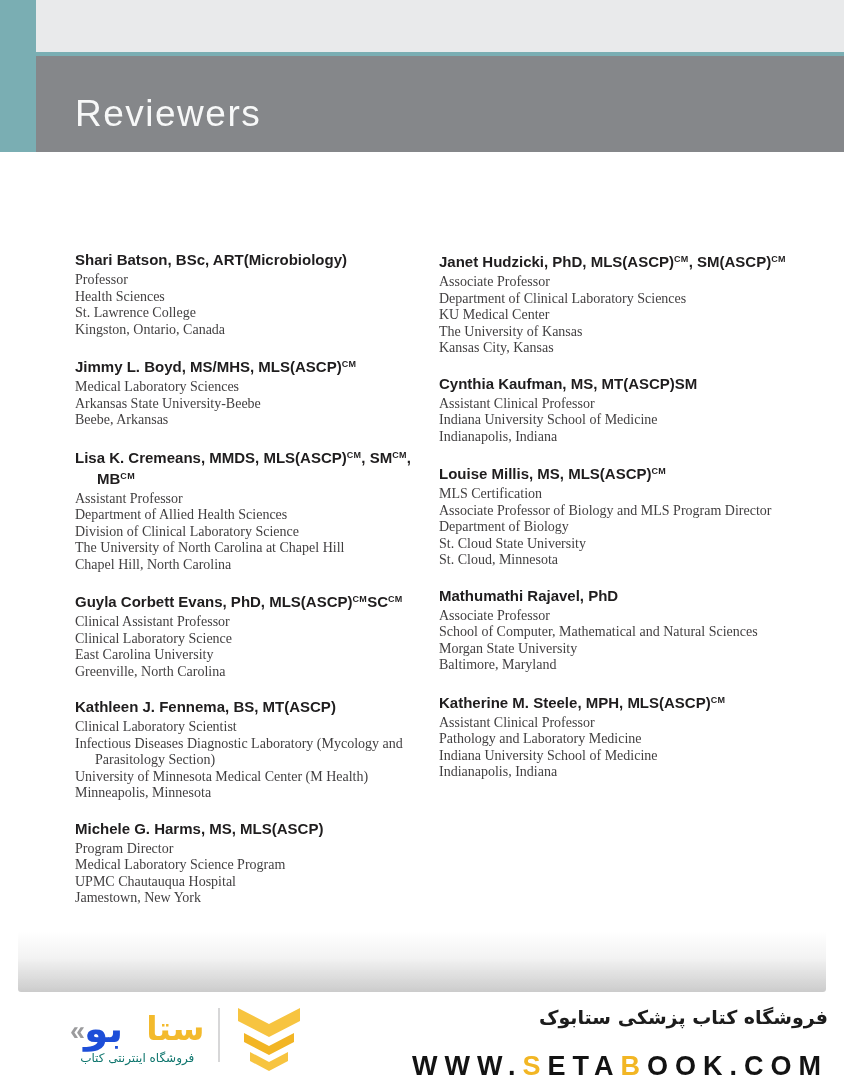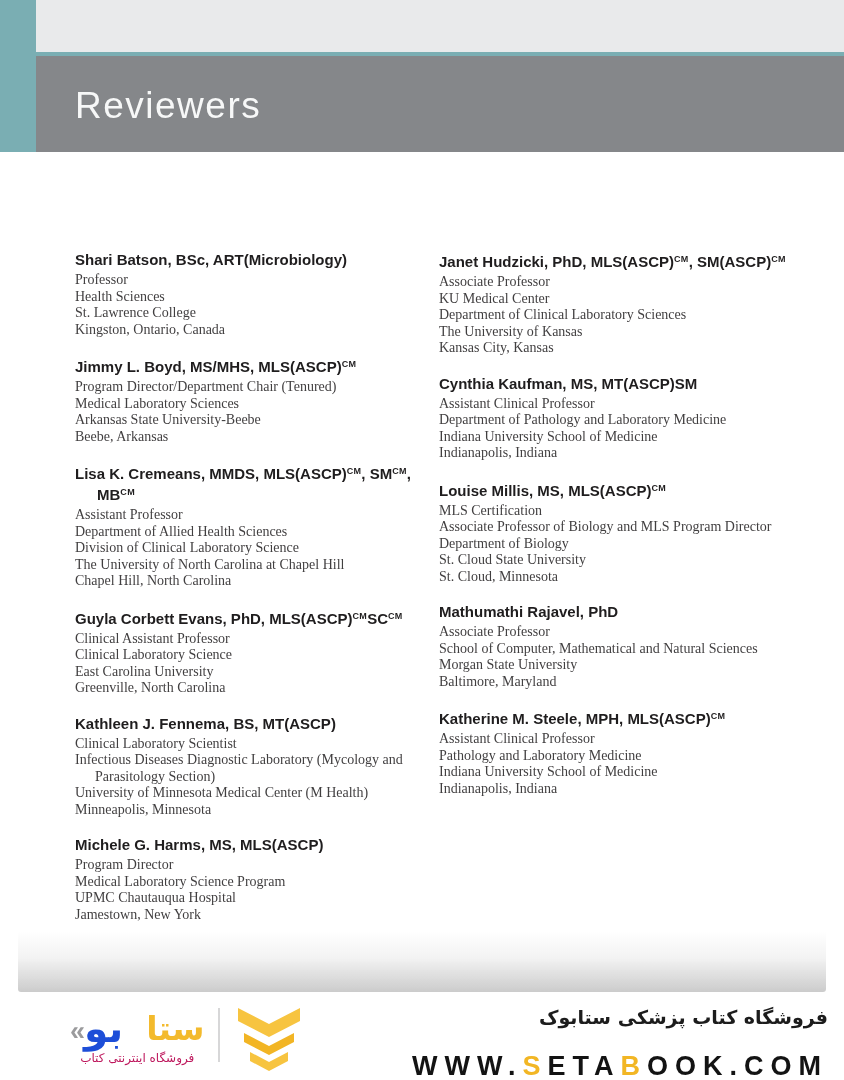--- a/index.html
+++ b/index.html
@@ -7,21 +7,21 @@
   body {
     position:relative; width:844px; height:1080px; background:#ffffff;
     font-family:"Liberation Sans", sans-serif; overflow:hidden;
   }
   
   .teal-bar   { position:absolute; left:0; top:0; width:36px; height:152px; background:#7aaeb3; }
   .top-band   { position:absolute; left:36px; top:0; right:0; height:52px; background:#e9eaeb; }
   .teal-rule  { position:absolute; left:36px; top:52px; right:0; height:4px; background:#7aaeb3; }
   .title-band { position:absolute; left:36px; top:56px; right:0; height:96px; background:#85878a; }
   .page-title {
-    position:absolute; left:39px; top:0; height:76px; line-height:100px;
+    position:absolute; left:39px; top:8px; height:76px; line-height:100px;
     font-family:"Liberation Sans", sans-serif; font-weight:300; font-size:37px;
     letter-spacing:1.5px; color:#f7f8f8;
   }
   
   .cols { position:absolute; left:75px; top:250px; width:762px; display:flex; gap:6px; }
   .col-left  { width:358px; }
   .col-right { width:396px; }
   .entry { margin-bottom:17px; }
   .entry-name {
     font-family:"Liberation Sans", sans-serif; font-weight:700; font-size:15px;
@@ -44,21 +44,21 @@
     display:flex; justify-content:space-between; align-items:flex-start;
   }
   .logo-group { display:flex; align-items:flex-start; gap:8px; }
   .logo-text-block { padding-top:10px; }
   .logo-word-row { display:flex; align-items:flex-end; gap:1px; }
   .logo-kaf   { font-size:27px; font-weight:700; color:#9b9b9d; line-height:30px; letter-spacing:-2px; }
   .logo-gray  { font-family:"DejaVu Sans", sans-serif; font-size:39px; font-weight:700; color:#1d4ed8; line-height:34px; }
   .logo-gold  { font-family:"DejaVu Sans", sans-serif; font-size:33px; font-weight:700; color:#f3ba2c; line-height:34px;margin-left:22px; }
   .logo-tagline {
     margin-top:5px; font-family:"DejaVu Sans", sans-serif; font-size:12px;
-    color:#be185d; text-align:center; direction:rtl;
+    color:#0f766e; text-align:center; direction:rtl;
   }
   .logo-divider { width:2px; height:54px; background:#d7d7d8; margin:6px 8px 0 6px; }
   .chevron-emblem { margin-top:4px; }
   .footer-right { padding-top:4px; }
   .footer-persian {
     font-family:"DejaVu Sans", sans-serif; font-weight:700; font-size:19px;
     color:#1c1c1c; direction:rtl;
   }
   .footer-url {
     margin-top:23px; font-family:"Liberation Sans", sans-serif; font-weight:700;
@@ -80,21 +80,20 @@
   <div class="col-left" id="col-left">
       <div class="entry">
         <h3 class="entry-name"><span>Shari Batson, BSc, ART(Microbiology)</span></h3>
         <p class="entry-line">Professor</p>
         <p class="entry-line">Health Sciences</p>
         <p class="entry-line">St. Lawrence College</p>
         <p class="entry-line">Kingston, Ontario, Canada</p>
       </div>
       <div class="entry">
         <h3 class="entry-name"><span>Jimmy L. Boyd, MS/MHS, MLS(ASCP)</span><span class="sup">CM</span></h3>
-        <p class="entry-line">Program Director/Department Chair (Tenured)</p>
         <p class="entry-line">Medical Laboratory Sciences</p>
         <p class="entry-line">Arkansas State University-Beebe</p>
         <p class="entry-line">Beebe, Arkansas</p>
       </div>
       <div class="entry">
         <h3 class="entry-name"><span>Lisa K. Cremeans, MMDS, MLS(ASCP)</span><span class="sup">CM</span><span>, SM</span><span class="sup">CM</span><span>, MB</span><span class="sup">CM</span></h3>
         <p class="entry-line">Assistant Professor</p>
         <p class="entry-line">Department of Allied Health Sciences</p>
         <p class="entry-line">Division of Clinical Laboratory Science</p>
         <p class="entry-line">The University of North Carolina at Chapel Hill</p>
@@ -119,29 +118,28 @@
         <p class="entry-line">Program Director</p>
         <p class="entry-line">Medical Laboratory Science Program</p>
         <p class="entry-line">UPMC Chautauqua Hospital</p>
         <p class="entry-line">Jamestown, New York</p>
       </div>
     </div>
   <div class="col-right" id="col-right">
       <div class="entry">
         <h3 class="entry-name"><span>Janet Hudzicki, PhD, MLS(ASCP)</span><span class="sup">CM</span><span>, SM(ASCP)</span><span class="sup">CM</span></h3>
         <p class="entry-line">Associate Professor</p>
+        <p class="entry-line">Department of Clinical Laboratory Sciences</p>
         <p class="entry-line">KU Medical Center</p>
-        <p class="entry-line">Department of Clinical Laboratory Sciences</p>
         <p class="entry-line">The University of Kansas</p>
         <p class="entry-line">Kansas City, Kansas</p>
       </div>
       <div class="entry">
         <h3 class="entry-name"><span>Cynthia Kaufman, MS, MT(ASCP)SM</span></h3>
         <p class="entry-line">Assistant Clinical Professor</p>
-        <p class="entry-line">Department of Pathology and Laboratory Medicine</p>
         <p class="entry-line">Indiana University School of Medicine</p>
         <p class="entry-line">Indianapolis, Indiana</p>
       </div>
       <div class="entry">
         <h3 class="entry-name"><span>Louise Millis, MS, MLS(ASCP)</span><span class="sup">CM</span></h3>
         <p class="entry-line">MLS Certification</p>
         <p class="entry-line">Associate Professor of Biology and MLS Program Director</p>
         <p class="entry-line">Department of Biology</p>
         <p class="entry-line">St. Cloud State University</p>
         <p class="entry-line">St. Cloud, Minnesota</p>

